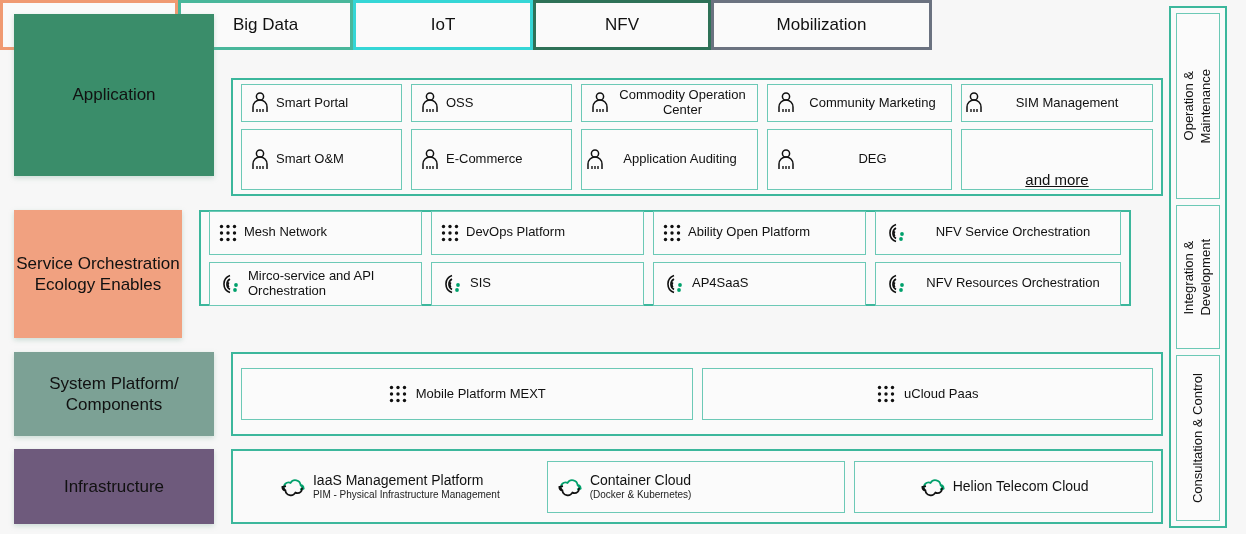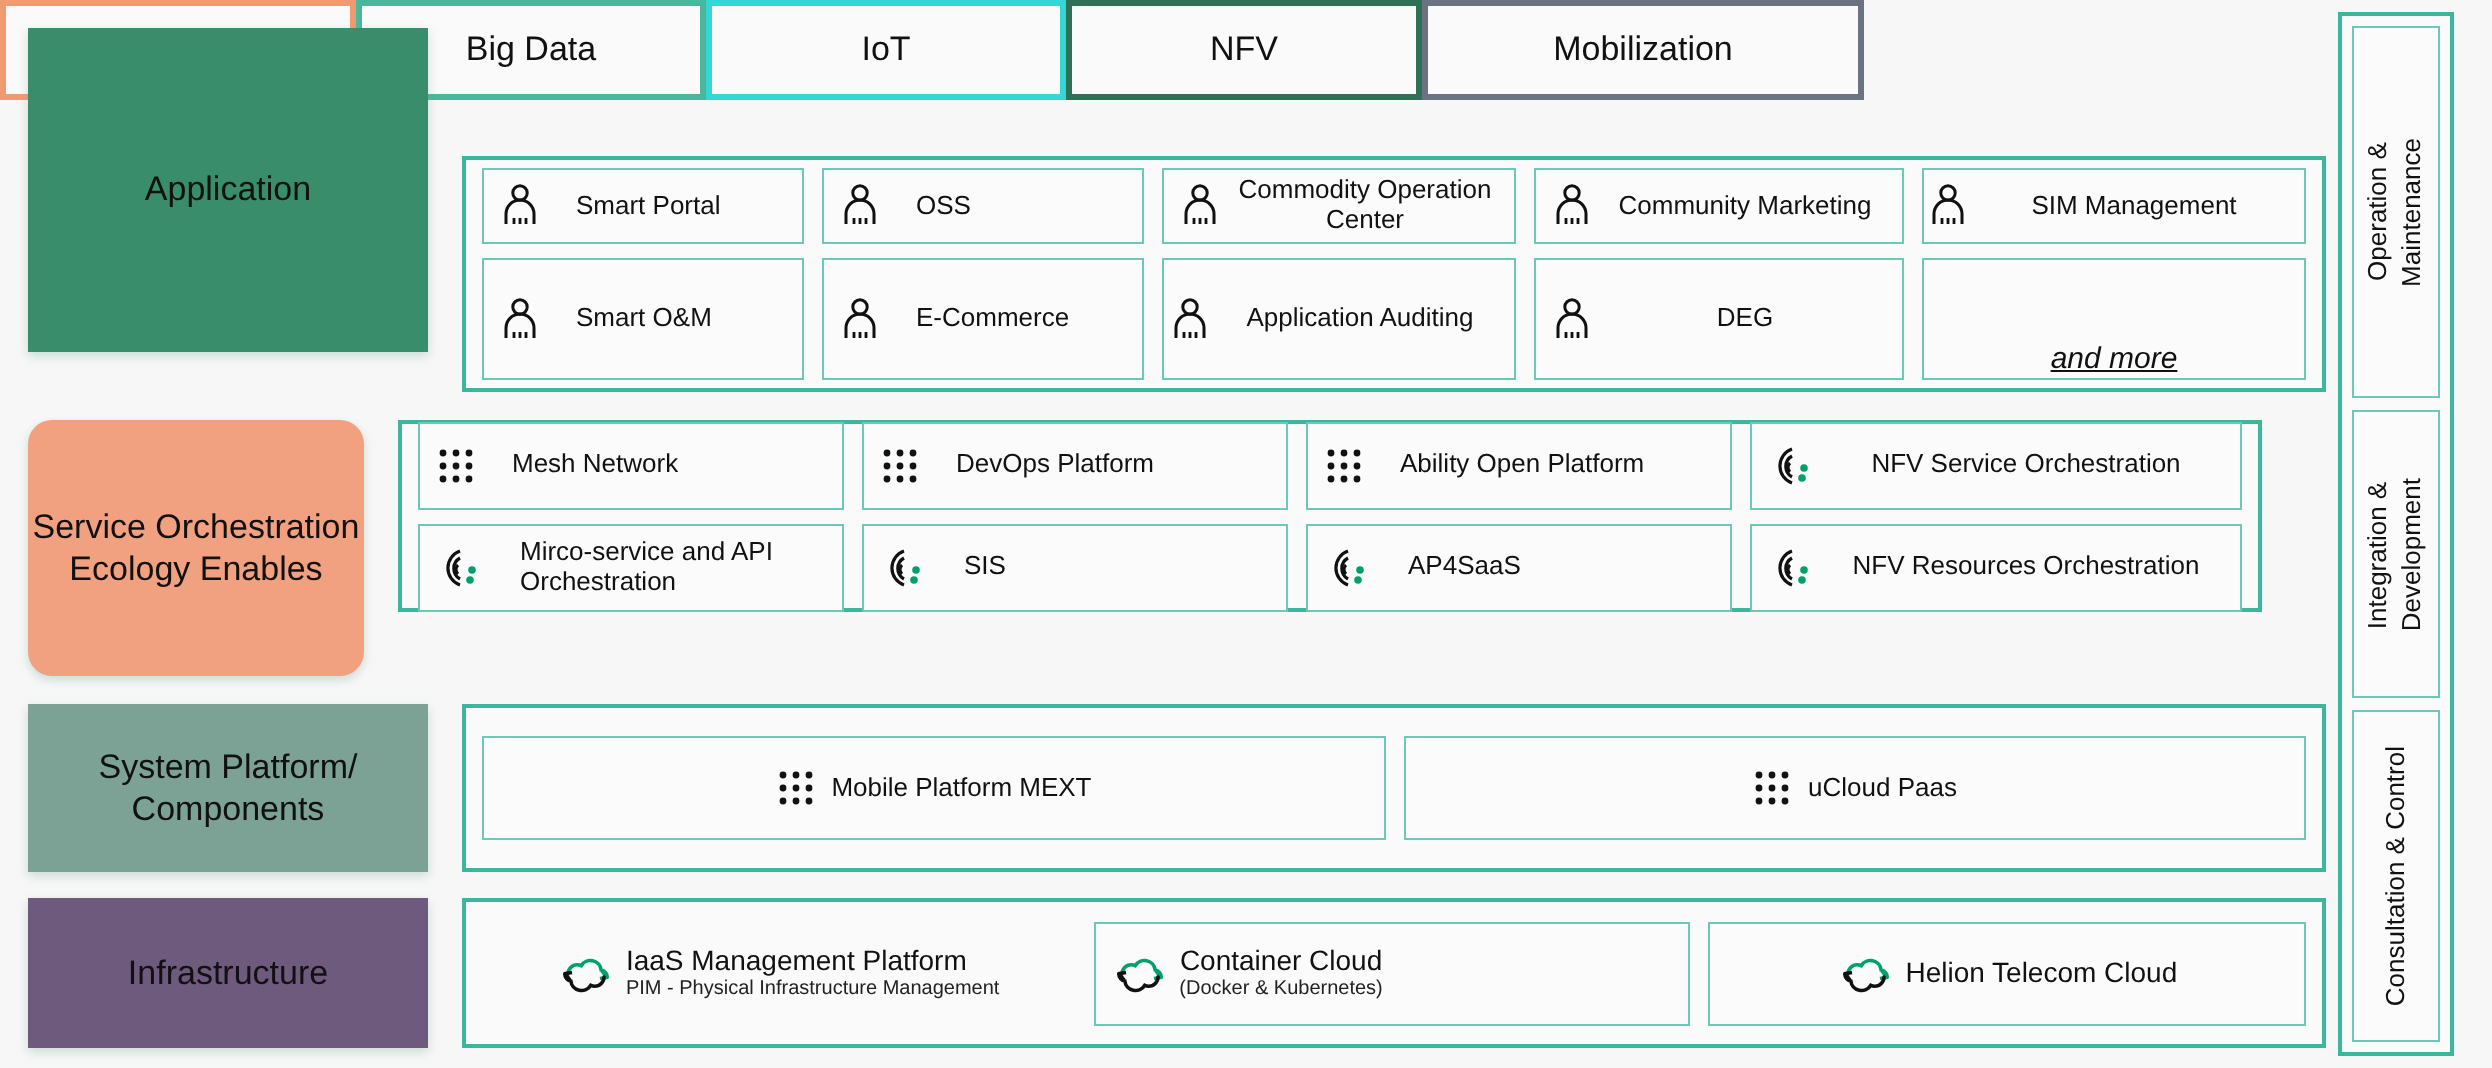--- a/index.html
+++ b/index.html
@@ -30,24 +30,24 @@
   .card{
     box-sizing:border-box;
     border:1px solid #6cc9b6;
     background:#fbfbfb;
     display:flex;align-items:center;
     gap:6px;padding:0 8px;
     font-size:13px;line-height:1.15;
     min-height:38px;
   }
   .card .txt{flex:1;text-align:center;}
-  .card.lefttxt .txt{text-align:left;margin-left:12px;}
+  .card.lefttxt .txt{text-align:left;}
   .sub{font-size:10px;color:#222;display:block;}
   .noborder{border:none;background:transparent;}
-  .italic-more{font-style:italic;text-decoration:underline;font-size:15px;margin-top:41px;}
+  .italic-more{text-decoration:underline;font-size:15px;margin-top:41px;}
 
   
   #tabs{left:231px;top:14px;width:932px;height:50px;display:flex;}
   .tab{
     box-sizing:border-box;background:#fafafa;
     border:3px solid #3cb79c;
     display:flex;align-items:center;justify-content:center;
     font-size:17px;
   }
 
@@ -177,21 +177,21 @@
           <span class="txt">DEG</span>
         </div>
         <div class="card" style="flex:1">
           <span class="txt italic-more">and more</span>
         </div>
       </div>
     </div>
   </div>
 
   <div class="row" style="left:14px;top:210px;width:1149px;height:128px;">
-    <div class="layer-label" style="width:168px;height:128px;background:#f1a180;border-radius:12px;">
+    <div class="layer-label" style="width:168px;height:128px;background:#f1a180;">
       <span>Service Orchestration Ecology Enables</span>
     </div>
 
     <div class="panel" style="margin-left:17px;width:932px;height:96px;">
 
       <div class="line">
         <div class="card lefttxt" style="flex:0 0 213px;min-height:44px">
           <svg class="ico" width="20" height="20" viewBox="0 0 20 20">
             <g fill="#111">
                 <circle cx="3.5" cy="3.5" r="1.7"></circle>

